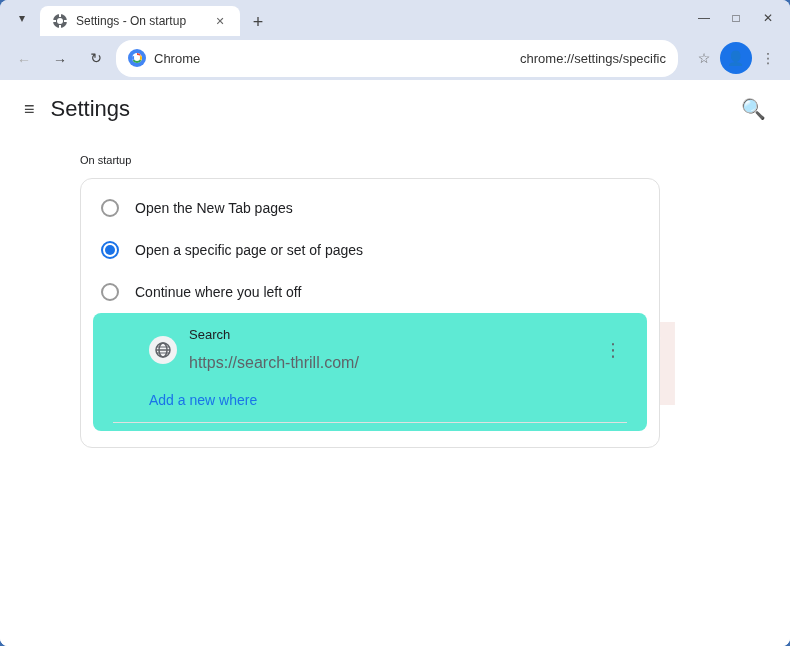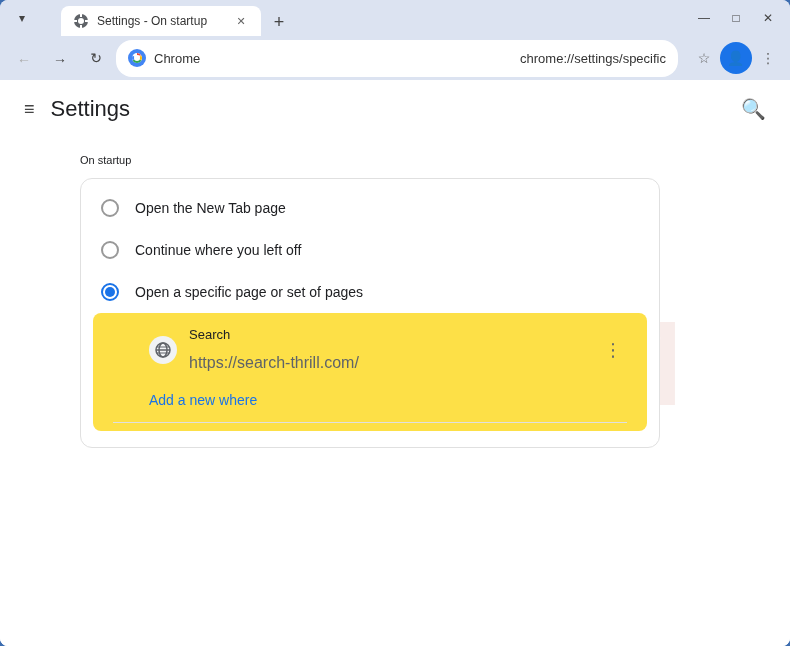--- a/index.html
+++ b/index.html
@@ -60,21 +60,20 @@
       height: 30px;
       border-radius: 8px 8px 0 0;
       display: flex;
       align-items: center;
       padding: 0 12px;
       gap: 8px;
       min-width: 200px;
       max-width: 240px;
       font-size: 12px;
       color: #333;
-      margin-left: 21px;
     }
 
     .tab-icon {
       width: 16px;
       height: 16px;
       flex-shrink: 0;
     }
 
     .tab-title {
       flex: 1;
@@ -451,34 +450,34 @@
 
       <div class="watermark">RISK.COM</div>
 
       <div class="settings-body">
         <div class="section-title">On startup</div>
 
         <div class="card">
 
           <div class="radio-option">
             <div class="radio-circle"></div>
-            <span class="radio-label">Open the New Tab page</span>
+            <span class="radio-label">Open the New Tab pages</span>
+          </div>
+
+          <div class="radio-option">
+            <div class="radio-circle checked"></div>
+            <span class="radio-label">Open a specific page or set of pages</span>
           </div>
 
           <div class="radio-option">
             <div class="radio-circle"></div>
             <span class="radio-label">Continue where you left off</span>
           </div>
 
-          <div class="radio-option">
-            <div class="radio-circle checked"></div>
-            <span class="radio-label">Open a specific page or set of pages</span>
-          </div>
-
-          <div style="background:#fde047;margin:0 12px 8px 12px;border-radius:8px;padding:4px 0;">
+          <div style="background:#5eead4;margin:0 12px 8px 12px;border-radius:8px;padding:4px 0;">
             <div class="page-entry">
               <div class="page-icon">
                 <svg width="16" height="16" viewBox="0 0 16 16">
                   <circle cx="8" cy="8" r="7" fill="none" stroke="#5f6368" stroke-width="1.5"></circle>
                   <ellipse cx="8" cy="8" rx="4" ry="7" fill="none" stroke="#5f6368" stroke-width="1.5"></ellipse>
                   <line x1="1" y1="8" x2="15" y2="8" stroke="#5f6368" stroke-width="1.5"></line>
                   <line x1="2" y1="5" x2="14" y2="5" stroke="#5f6368" stroke-width="1"></line>
                   <line x1="2" y1="11" x2="14" y2="11" stroke="#5f6368" stroke-width="1"></line>
                 </svg>
               </div>

